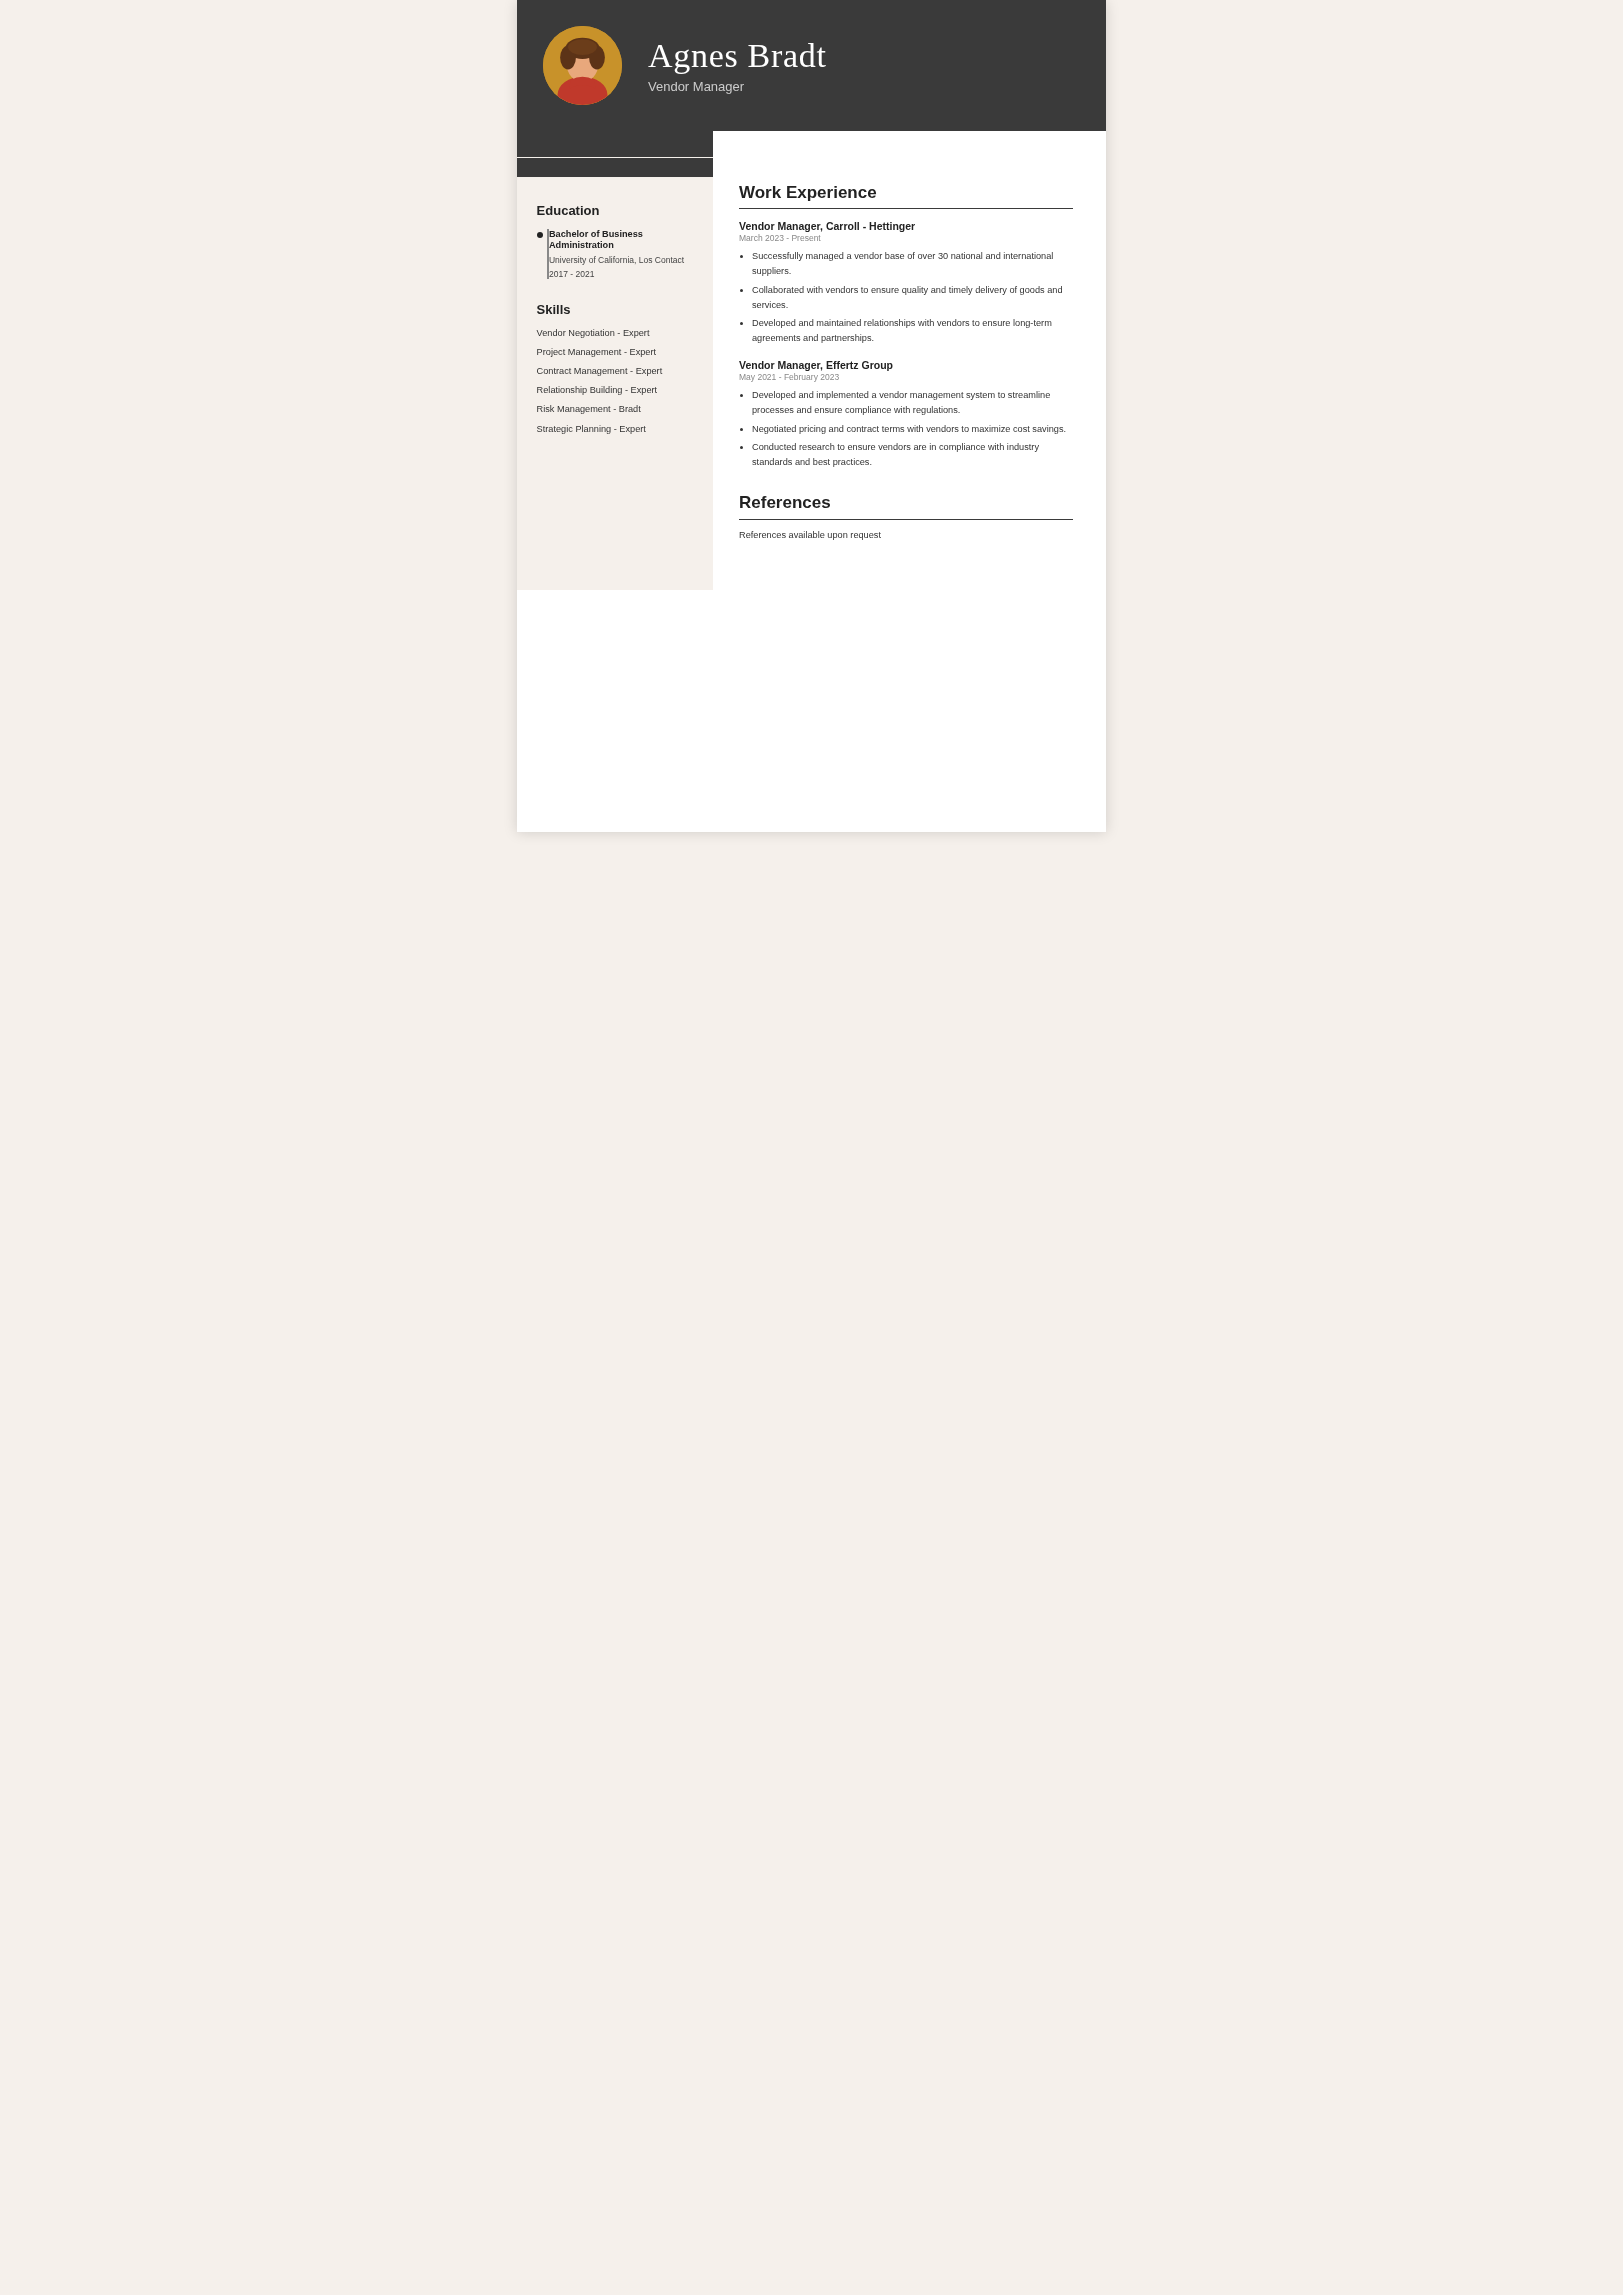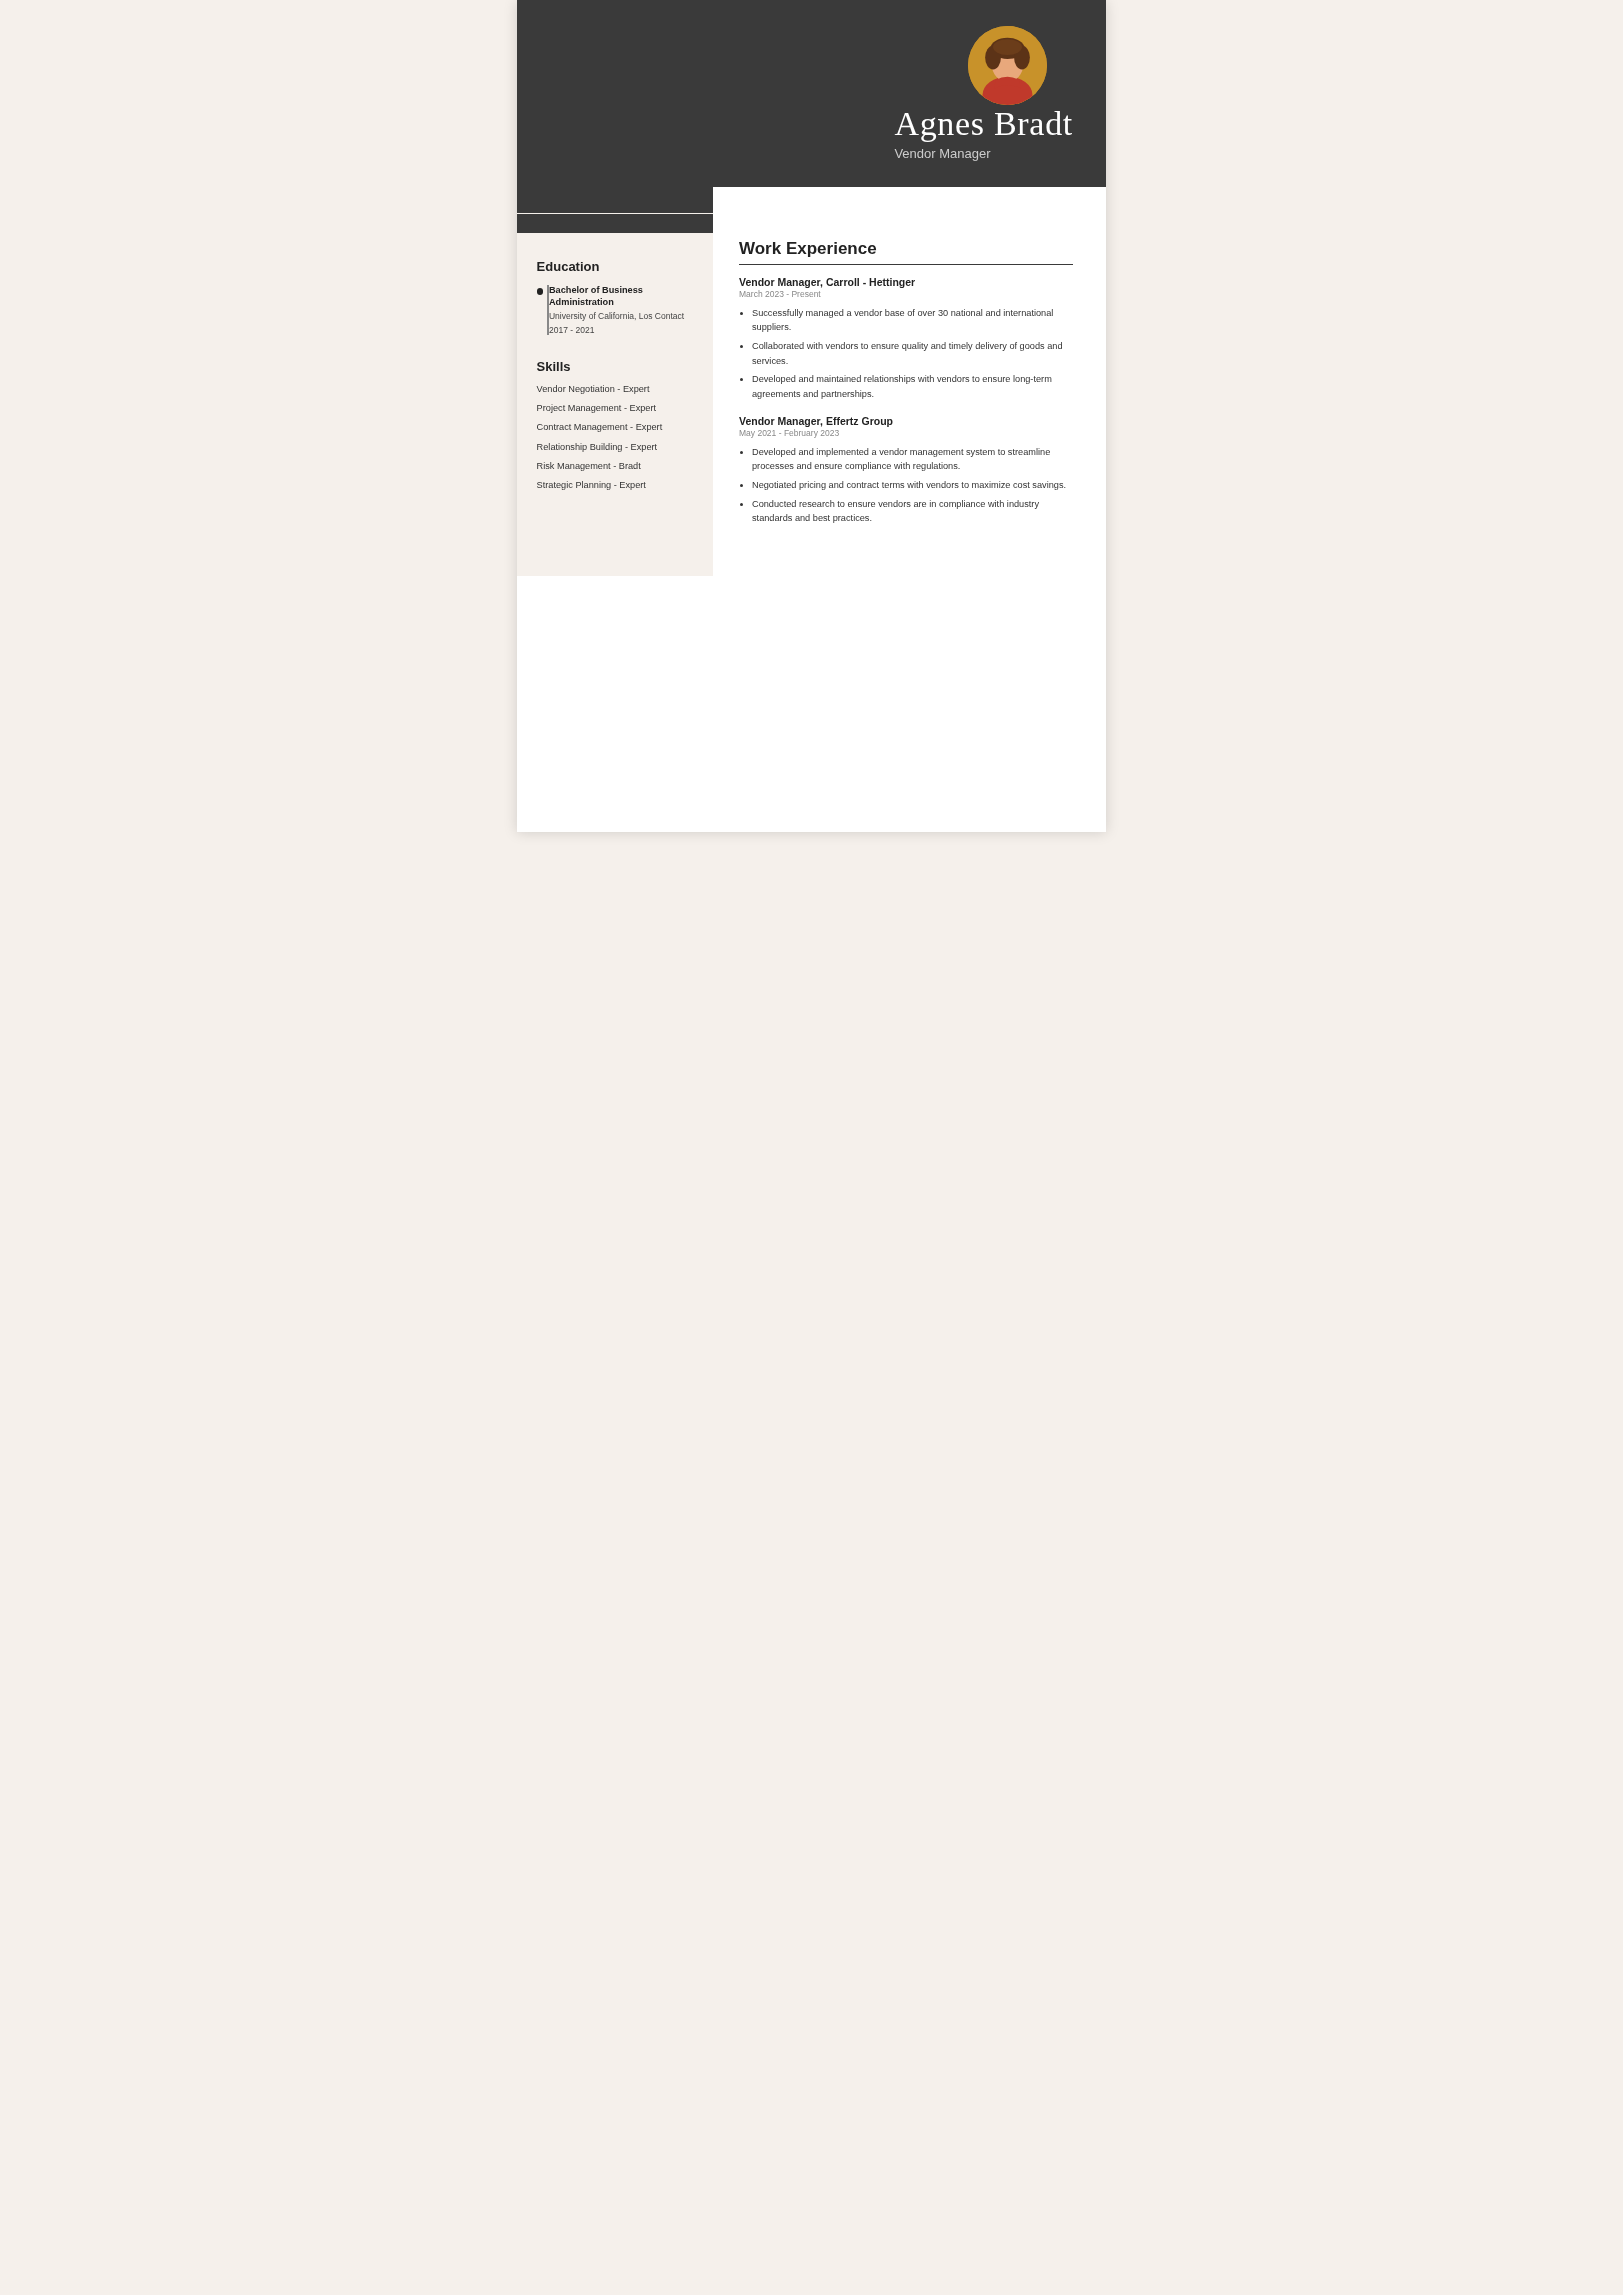--- a/index.html
+++ b/index.html
@@ -17,25 +17,24 @@
       background: #fff;
       box-shadow: 0 1.3px 13px rgba(0,0,0,0.15);
       min-height: 832px;
     }
 
     
     .header {
       background: #3a3a3a;
       color: #fff;
       display: flex;
-      align-items: flex-end;
+      align-items: center;
       padding: 26px 33px 26px 26px;
       min-height: 105px;
       position: relative;
-      flex-direction: column;
     }
     .avatar-wrap {
       flex-shrink: 0;
       margin-right: 26px;
     }
     .avatar {
       width: 79px;
       height: 79px;
       border-radius: 50%;
       background: #c8922a;
@@ -332,17 +331,21 @@
           <div class="job-dates">May 2021 - February 2023</div>
           <ul class="job-bullets">
             <li>Developed and implemented a vendor management system to streamline processes and ensure compliance with regulations.</li>
             <li>Negotiated pricing and contract terms with vendors to maximize cost savings.</li>
             <li>Conducted research to ensure vendors are in compliance with industry standards and best practices.</li>
           </ul>
         </div>
 
       </div>
 
+      <div class="section">
+        <div class="section-title">References</div>
+        <div class="references-text">References available upon request</div>
+      </div>
 
     </div>
   </div>
 </div>
 
 
 </body></html>

